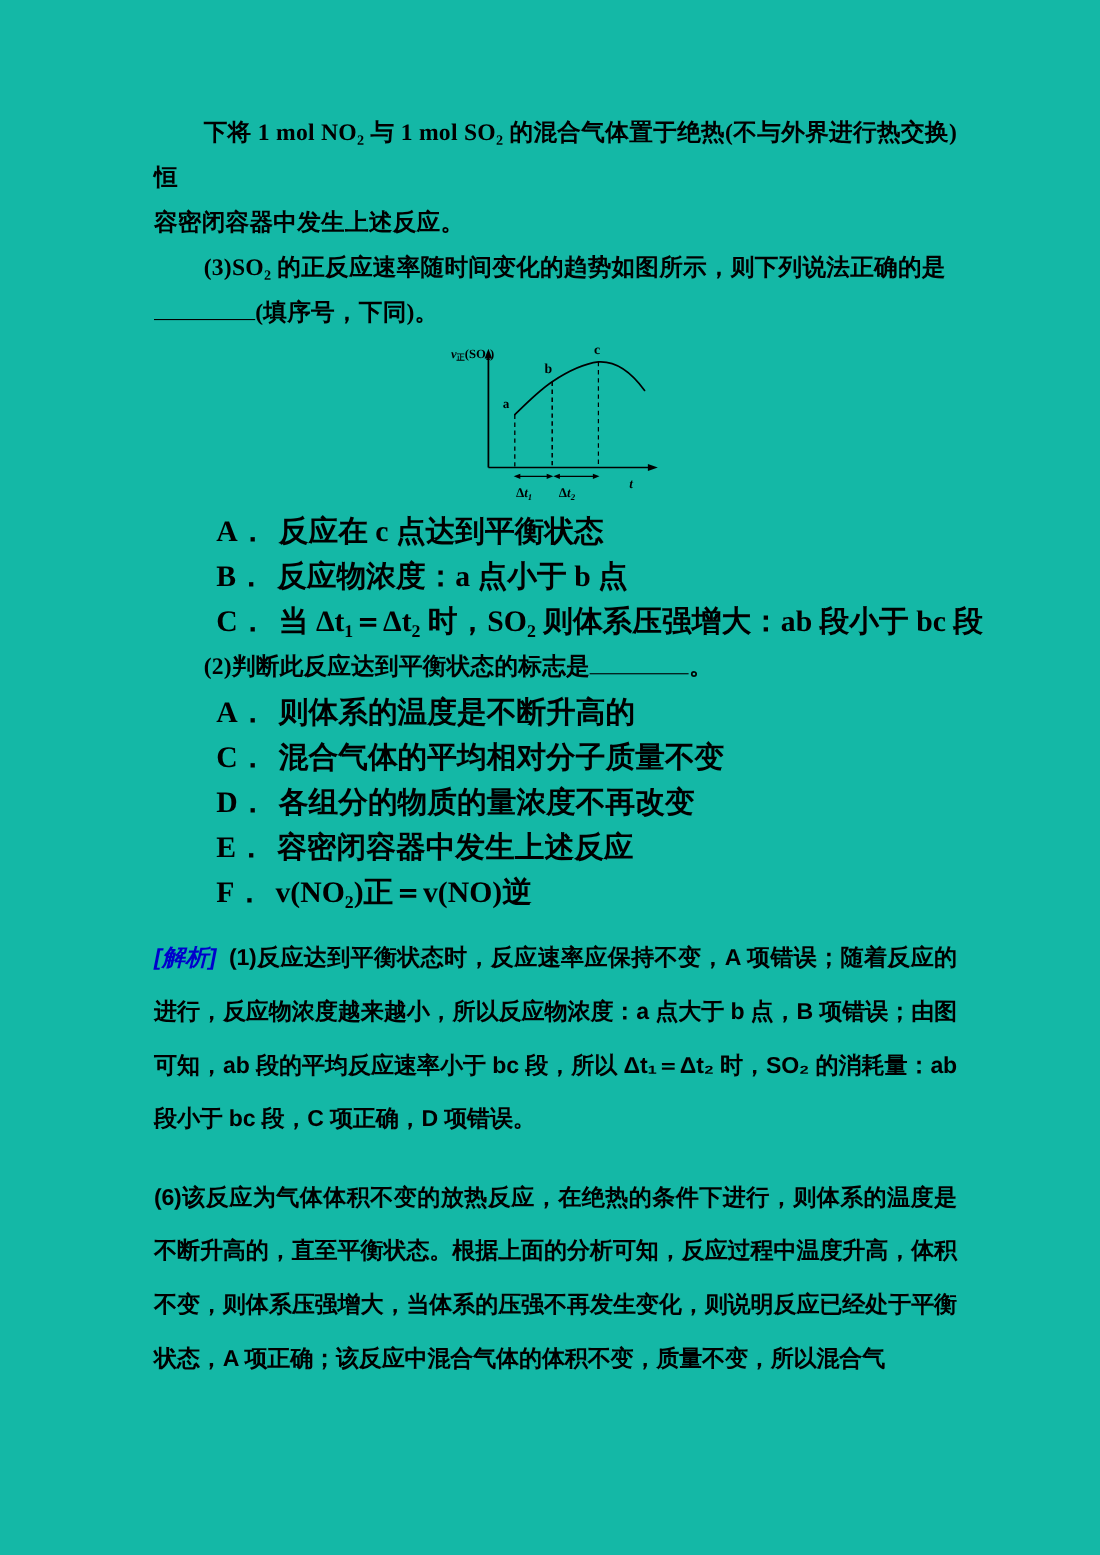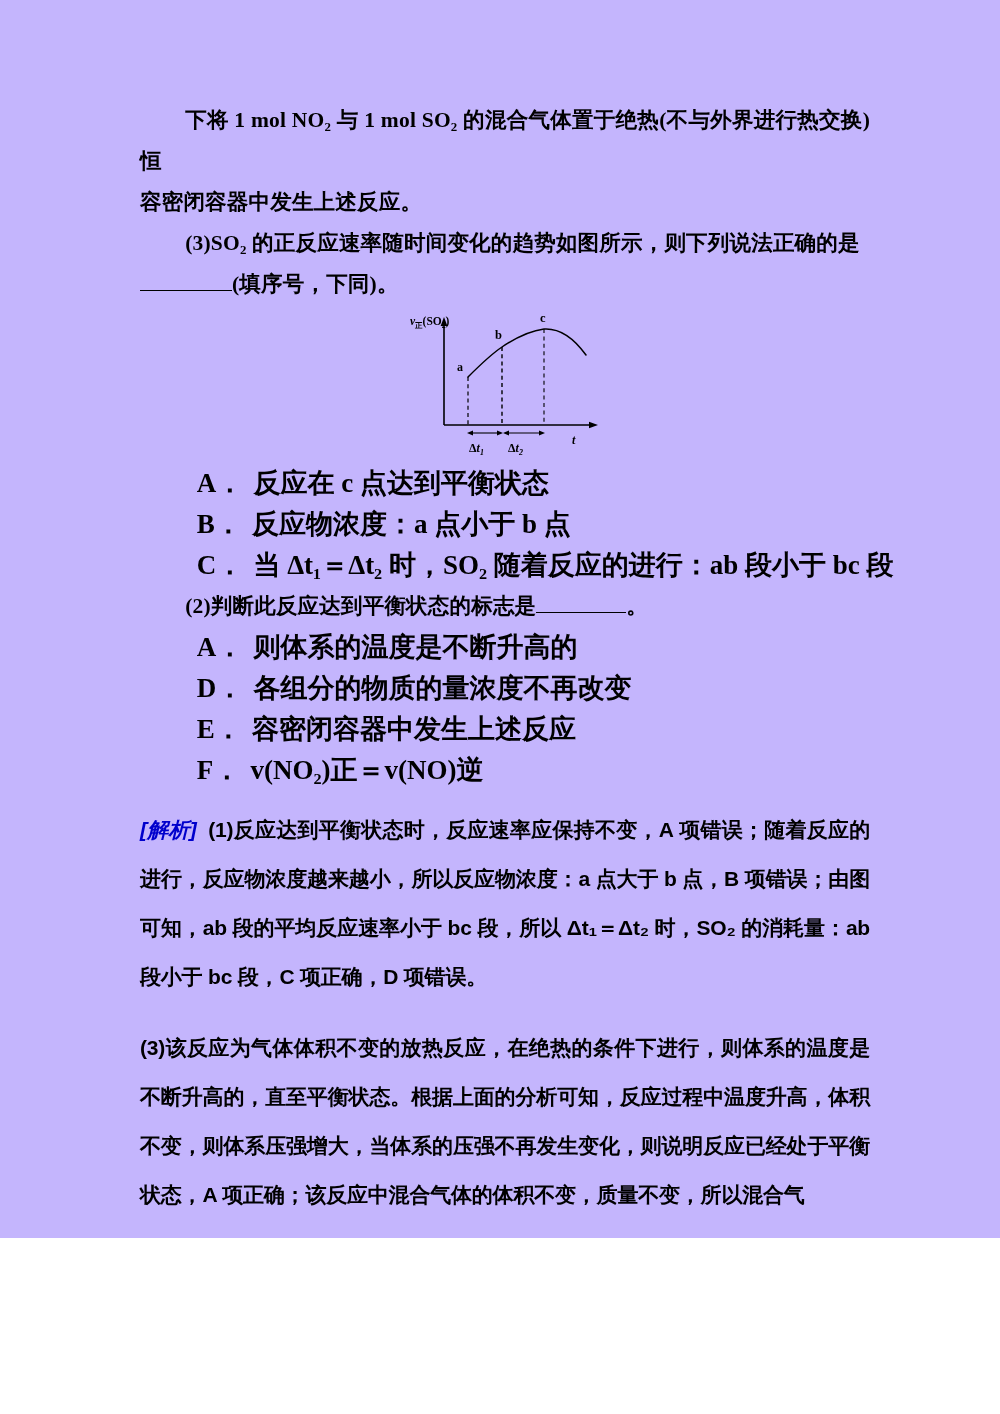--- a/index.html
+++ b/index.html
@@ -12,22 +12,22 @@
     height: 1414px;
     position: relative;
     font-family: "Liberation Serif", "DejaVu Serif", serif;
     color: #000000;
     overflow: hidden;
   }
   .page {
     position: absolute;
     left: 0; top: 0;
     width: 1000px;
-    height: 1238px;
-    background: #c4b5fd;
+    height: 1414px;
+    background: #14b8a6;
   }
   .content {
     position: absolute;
     left: 140px;
     top: 100px;
     width: 730px;
   }
 
   
   .q-para {
@@ -138,29 +138,30 @@
             <polygon points="93,126 99,123.6 99,128.4" fill="#000"></polygon>
             <polygon points="135,126 129,123.6 129,128.4" fill="#000"></polygon>
             <text x="98" y="145" font-family="Liberation Serif, serif" font-size="12" font-weight="bold">Δ<tspan font-style="italic">t</tspan><tspan font-size="8" dy="2.5" font-style="italic">2</tspan></text>
           </g>
         </svg>
       </div>
     </div>
 
     <p class="opt"><span class="opt-letter">A．</span><span>反应在 c 点达到平衡状态</span></p>
     <p class="opt"><span class="opt-letter">B．</span><span>反应物浓度：a 点小于 b 点</span></p>
-    <p class="opt"><span class="opt-letter">C．</span><span>当 Δt₁＝Δt₂ 时，SO₂ 随着反应的进行：ab 段小于 bc 段</span></p>
+    <p class="opt"><span class="opt-letter">C．</span><span>当 Δt₁＝Δt₂ 时，SO₂ 则体系压强增大：ab 段小于 bc 段</span></p>
 
     <p class="q-para" style="text-indent:2.1em;"><span>(2)判断此反应达到平衡状态的标志是</span><span class="blank-line blank-w2"></span><span>。</span></p>
 
     <p class="opt"><span class="opt-letter">A．</span><span>则体系的温度是不断升高的</span></p>
+    <p class="opt"><span class="opt-letter">C．</span><span>混合气体的平均相对分子质量不变</span></p>
     <p class="opt"><span class="opt-letter">D．</span><span>各组分的物质的量浓度不再改变</span></p>
     <p class="opt"><span class="opt-letter">E．</span><span>容密闭容器中发生上述反应</span></p>
     <p class="opt" style="font-style:normal;"><span class="opt-letter">F．</span><span class="mi">v(NO₂)正＝v(NO)逆</span></p>
 
     <p class="analysis" style="margin-top:14px;"><span class="analysis-tag">[解析]</span><span>(1)反应达到平衡状态时，反应速率应保持不变，A 项错误；随着反应的进行，反应物浓度越来越小，所以反应物浓度：a 点大于 b 点，B 项错误；由图可知，ab 段的平均反应速率小于 bc 段，所以 Δt₁＝Δt₂ 时，SO₂ 的消耗量：ab 段小于 bc 段，C 项正确，D 项错误。</span></p>
 
     <div class="gap-block"></div>
 
-    <p class="analysis"><span>(3)该反应为气体体积不变的放热反应，在绝热的条件下进行，则体系的温度是不断升高的，直至平衡状态。根据上面的分析可知，反应过程中温度升高，体积不变，则体系压强增大，当体系的压强不再发生变化，则说明反应已经处于平衡状态，A 项正确；该反应中混合气体的体积不变，质量不变，所以混合气</span></p>
+    <p class="analysis"><span>(6)该反应为气体体积不变的放热反应，在绝热的条件下进行，则体系的温度是不断升高的，直至平衡状态。根据上面的分析可知，反应过程中温度升高，体积不变，则体系压强增大，当体系的压强不再发生变化，则说明反应已经处于平衡状态，A 项正确；该反应中混合气体的体积不变，质量不变，所以混合气</span></p>
 
   </div>
 </div>
 
 </body></html>

